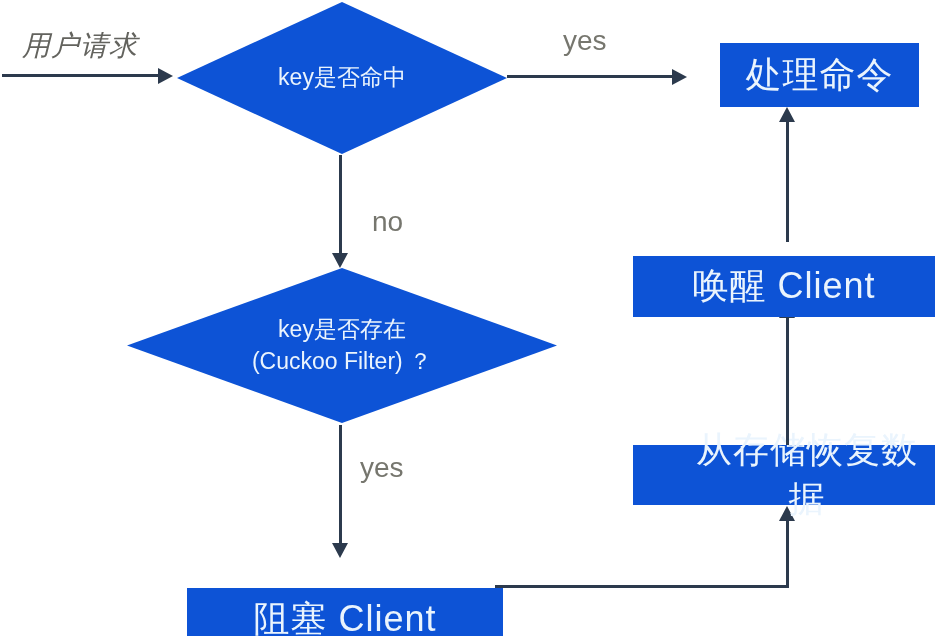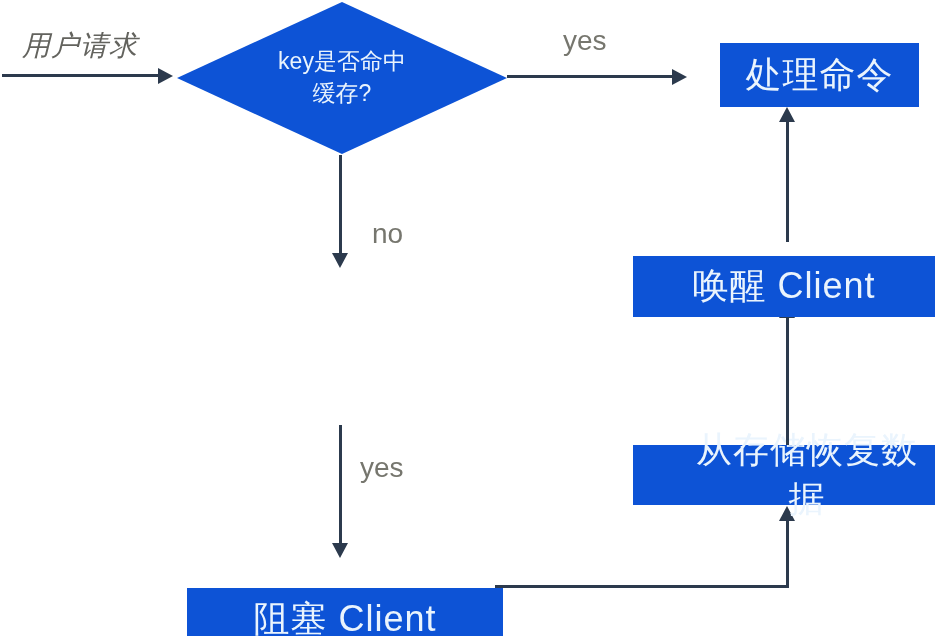--- a/index.html
+++ b/index.html
@@ -73,36 +73,41 @@
 <div class="canvas">
 
   <div class="start-text" style="left:22px; top:27px;font-style:italic;">用户请求</div>
 
   <div class="hline" style="left:2px; top:74px; width:158px;"></div>
   <div class="ah ah-right" style="left:158px; top:68px;"></div>
 
   <div class="node diamond" style="left:177px; top:2px; width:330px; height:152px;">
     <div>
       <div>key是否命中</div>
-      <div>缓存?</div>
     </div>
   </div>
 
   <div class="edge-label" style="left:563px; top:25px;">yes</div>
   <div class="hline" style="left:507px; top:75px; width:166px;"></div>
   <div class="ah ah-right" style="left:672px; top:69px;"></div>
 
   <div class="node rect" style="left:688px; top:43px; width:199px; height:64px;margin-left:32px;">
     <span>处理命令</span>
   </div>
 
-  <div class="edge-label" style="left:372px; top:218px;">no</div>
+  <div class="edge-label" style="left:372px; top:206px;">no</div>
   <div class="vline" style="left:339px; top:155px; height:99px;"></div>
   <div class="ah ah-down" style="left:332px; top:253px;"></div>
 
+  <div class="node diamond" style="left:127px; top:268px; width:430px; height:155px;">
+    <div>
+      <div>key是否存在</div>
+      <div>(Cuckoo Filter) ？</div>
+    </div>
+  </div>
 
   <div class="edge-label" style="left:360px; top:452px;">yes</div>
   <div class="vline" style="left:339px; top:425px; height:119px;"></div>
   <div class="ah ah-down" style="left:332px; top:543px;"></div>
 
   <div class="node rect" style="left:187px; top:588px; width:316px; height:62px;">
     <span>阻塞 Client</span>
   </div>
 
   <div class="hline" style="left:495px; top:585px; width:294px;"></div>

